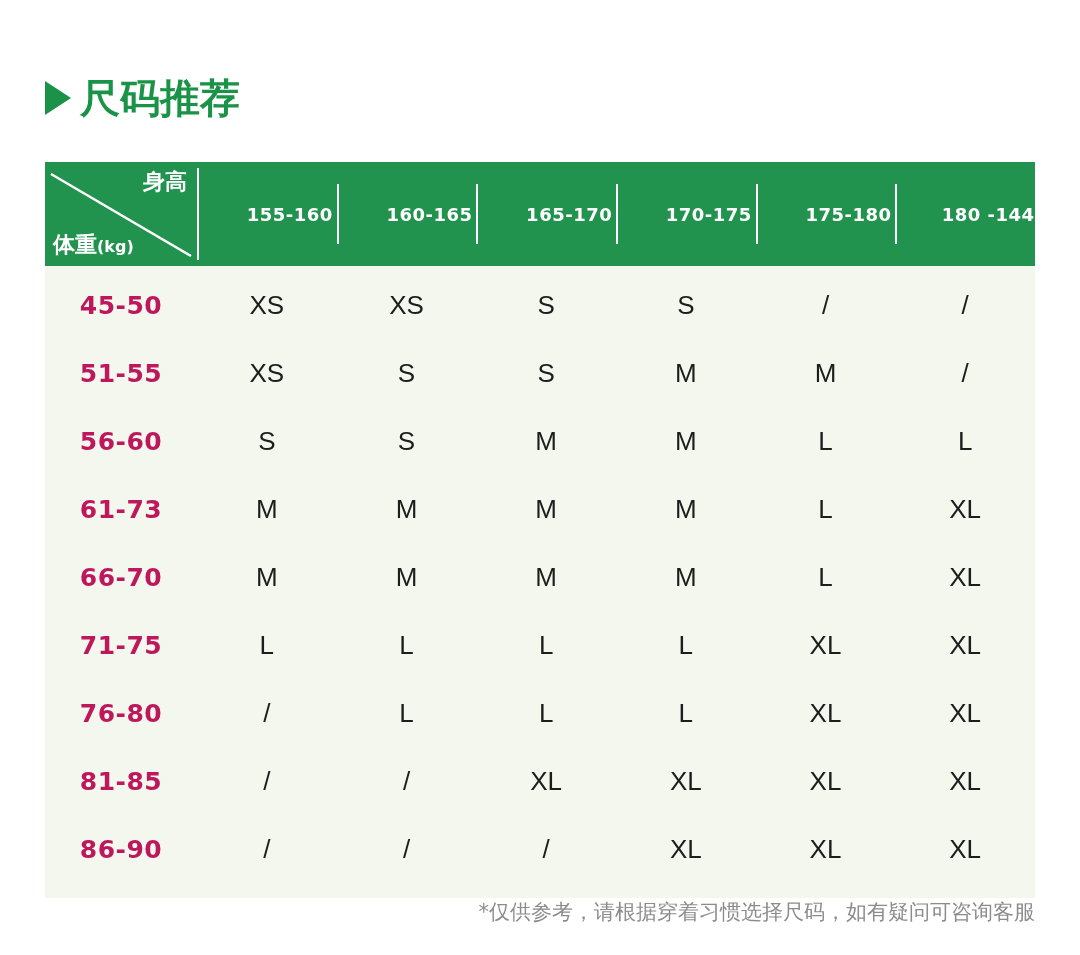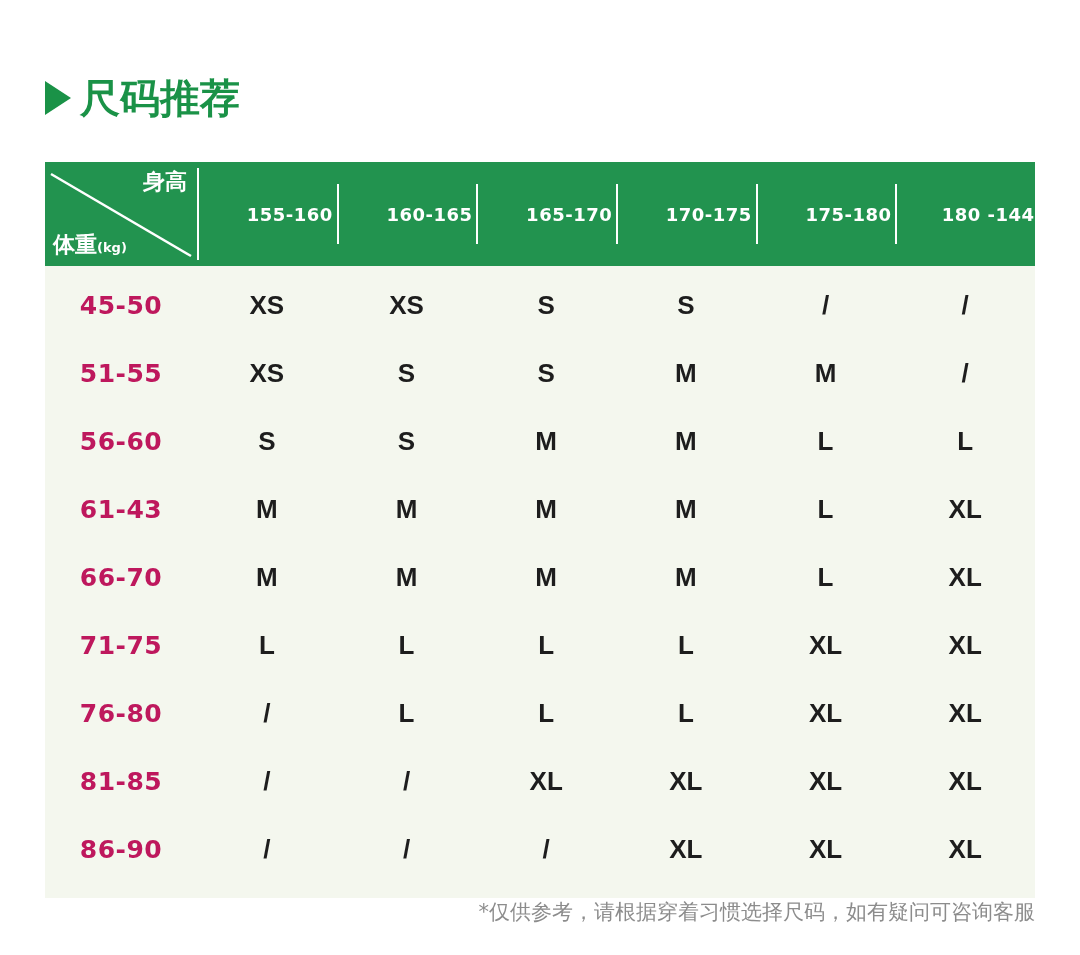--- a/index.html
+++ b/index.html
@@ -94,21 +94,21 @@
     position: absolute;
     left: 8px;
     bottom: 10px;
     color: #ffffff;
     font-family: "DejaVu Sans", "Liberation Sans", sans-serif;
     font-size: 22px;
     font-weight: bold;
     line-height: 1;
     white-space: nowrap;
   }
-  .corner-bottom .unit { font-size: 13px; }
+  .corner-bottom .unit { font-size: 16px; }
 
   .head-cols {
     display: flex;
     flex: 1 1 auto;
     height: 104px;
   }
 
   .head-cell {
     flex: 1 1 0;
     display: flex;
@@ -165,21 +165,21 @@
     display: flex;
     flex: 1 1 auto;
   }
 
   .cell {
     flex: 1 1 0;
     text-align: center;
     color: #1d1d1d;
     font-family: "Liberation Sans", "DejaVu Sans", sans-serif;
     font-size: 26px;
-    font-weight: bold;
+    font-weight: normal;
   }
 
   
   .footnote {
     position: absolute;
     right: 45px;
     top: 912px;
     transform: translateY(-50%);
     color: #8c8c8c;
     font-family: "DejaVu Sans", "Liberation Sans", sans-serif;
@@ -252,21 +252,21 @@
           <div class="cell">S</div>
           <div class="cell">S</div>
           <div class="cell">M</div>
           <div class="cell">M</div>
           <div class="cell">L</div>
           <div class="cell">L</div>
         </div>
       </div>
 
       <div class="trow">
-        <div class="rowhead">61-43</div>
+        <div class="rowhead">61-73</div>
         <div class="rowcells">
           <div class="cell">M</div>
           <div class="cell">M</div>
           <div class="cell">M</div>
           <div class="cell">M</div>
           <div class="cell">L</div>
           <div class="cell">XL</div>
         </div>
       </div>
 

